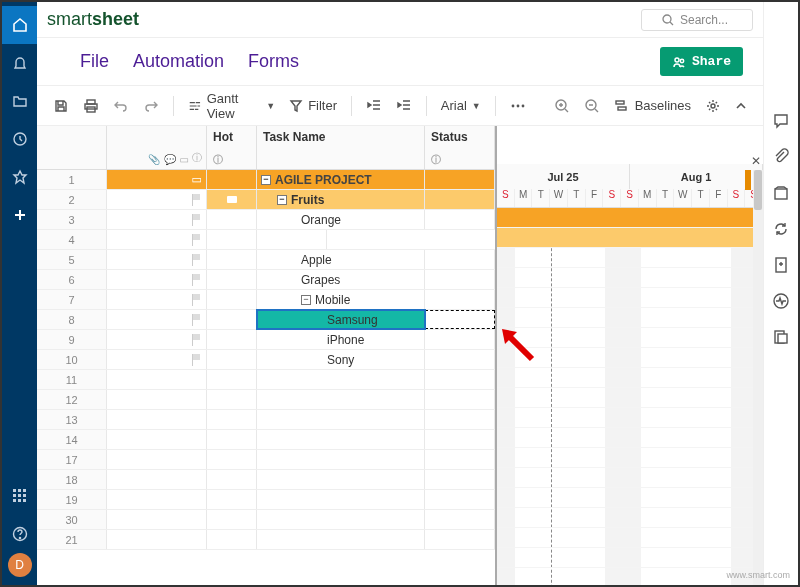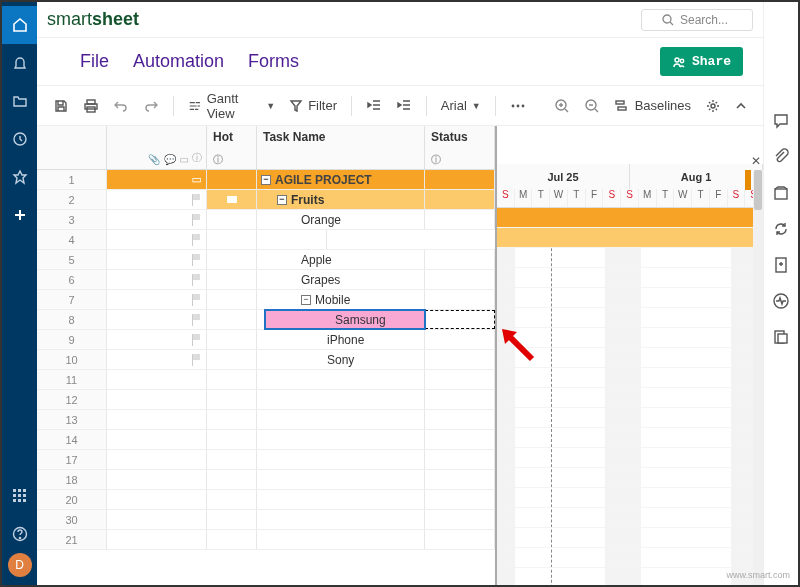--- a/index.html
+++ b/index.html
@@ -58,21 +58,21 @@
   
   .row.project .taskc, .row.project .hotc, .row.project .statusc { background:#f7a325; color:#444; font-weight:600; }
   .row.project .icons { background:#f7a325; }
   .row.fruits .taskc, .row.fruits .hotc, .row.fruits .statusc { background:#fcca6b; font-weight:600; }
   
   .collapse { width:10px; height:10px; border:1px solid #777; display:inline-flex; align-items:center; justify-content:center; font-size:9px; line-height:1; background:#fff; color:#333; }
   .indent1 { padding-left:20px !important; }
   .indent2 { padding-left:44px !important; }
   .indent3 { padding-left:70px !important; }
   
-  .row.selected .taskc { outline:2px solid #1f72c4; outline-offset:-1px; background:#f9a8d4; z-index:2;margin-left:8px; }
+  .row.selected .taskc { outline:2px solid #1f72c4; outline-offset:-1px; background:#14b8a6; z-index:2; }
   .row.selected .statusc { outline:1.5px dashed #000; outline-offset:-1px; }
   
   .ganthdr { height:44px; background:#fafafa; border-bottom:1px solid #ddd; display:flex; flex-direction:column;margin-top:38px; }
   .months { flex:1; display:flex; font-size:11px; font-weight:600; }
   .months div { flex:1; text-align:center; border-right:1px solid #e0e0e0; display:flex; align-items:center; justify-content:center; }
   .days { height:18px; display:flex; font-size:10px; }
   .days div { flex:1; text-align:center; border-right:1px solid #eee; color:#666; }
   .days div.sun { color:#d23; }
   
   .gantrows { position:relative; }
@@ -489,21 +489,21 @@
                 <div class="statusc"></div>
               </div>
               <div class="row ">
                 <div class="rownum">18</div>
                 <div class="icons"></div>
                 <div class="hotc"></div>
                 <div class="taskc indent0"></div>
                 <div class="statusc"></div>
               </div>
               <div class="row ">
-                <div class="rownum">20</div>
+                <div class="rownum">19</div>
                 <div class="icons"></div>
                 <div class="hotc"></div>
                 <div class="taskc indent0"></div>
                 <div class="statusc"></div>
               </div>
               <div class="row ">
                 <div class="rownum">30</div>
                 <div class="icons"></div>
                 <div class="hotc"></div>
                 <div class="taskc indent0"></div>

